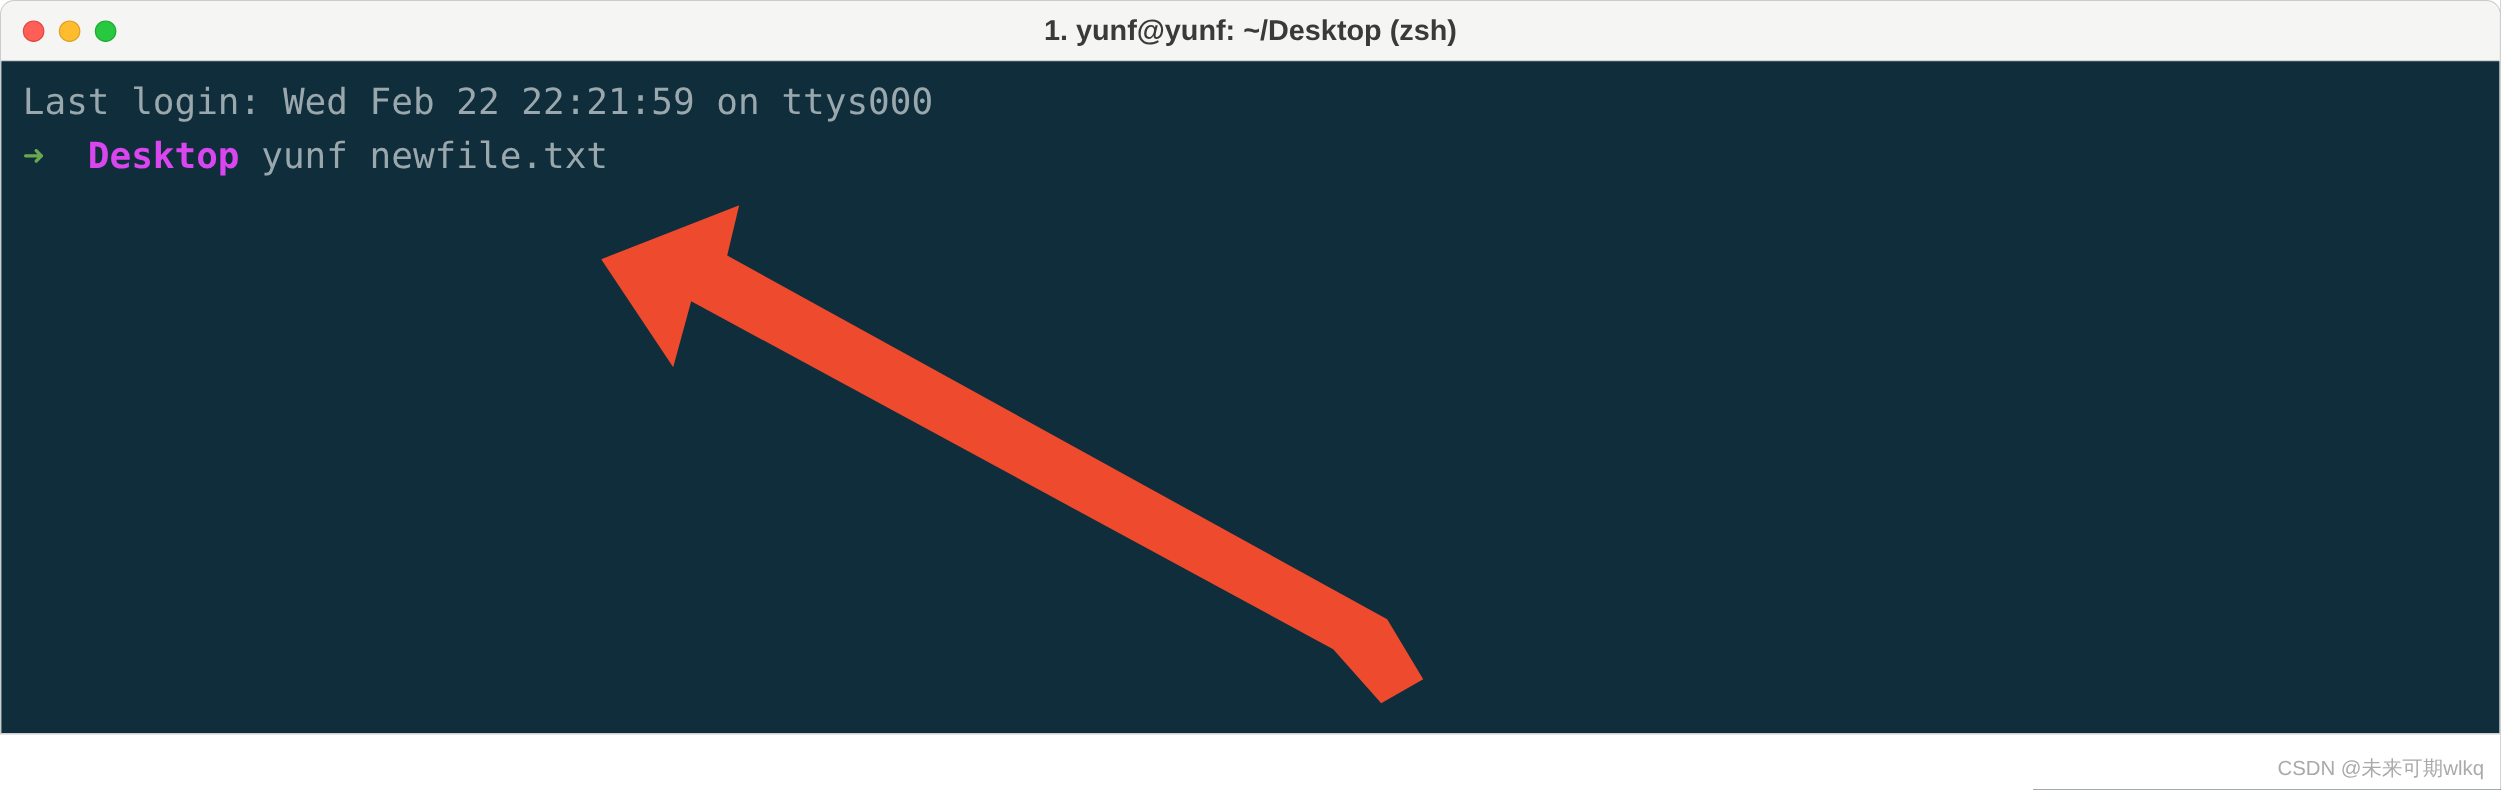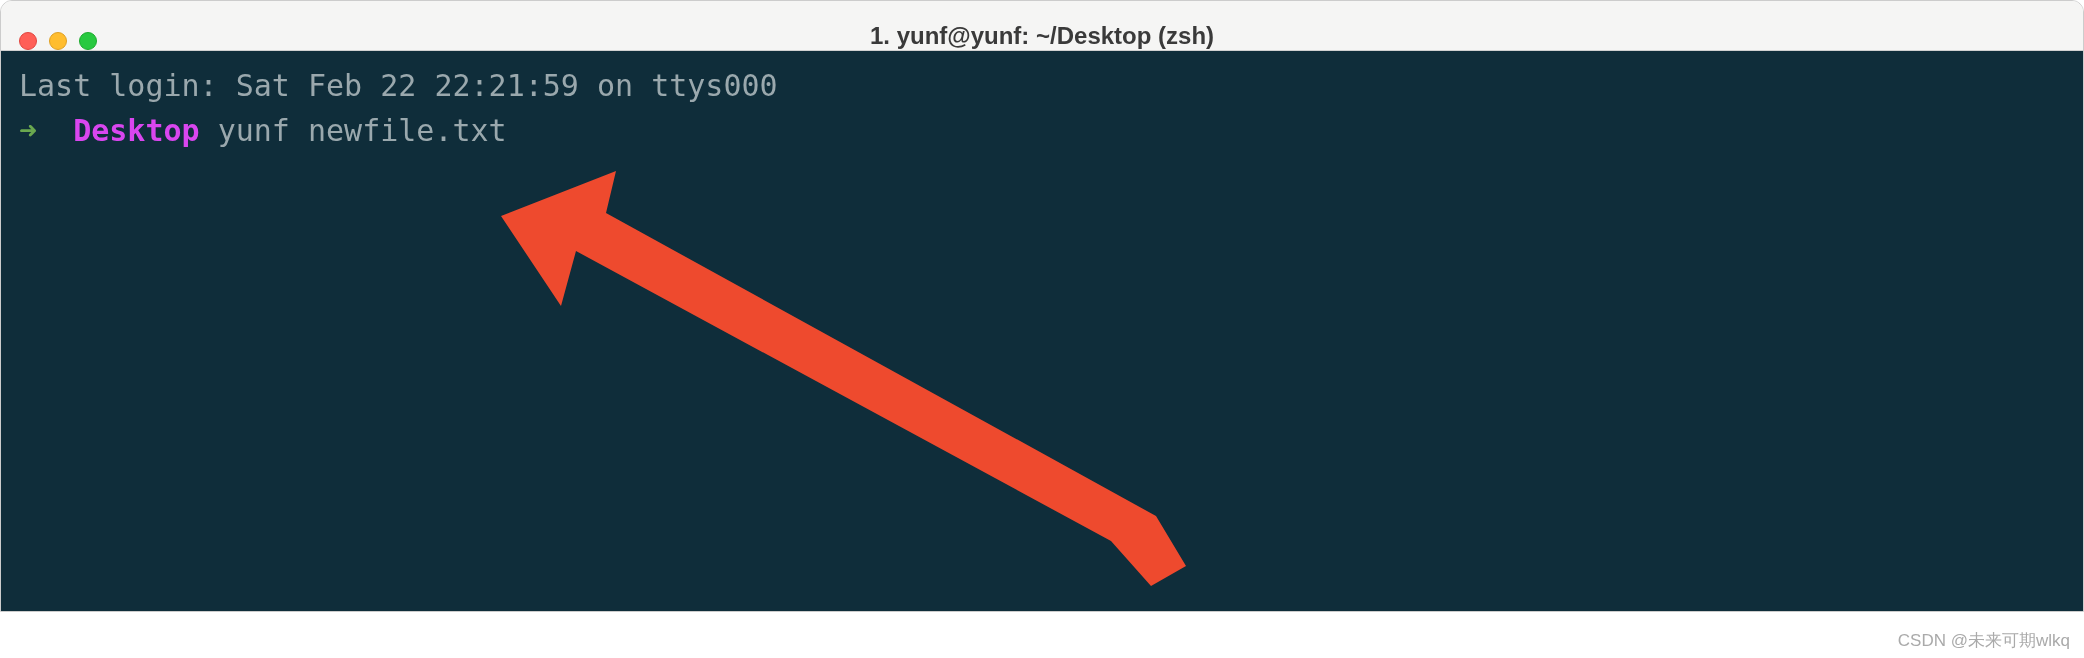--- a/index.html
+++ b/index.html
@@ -17,21 +17,21 @@
     .window {
       width: 100%;
       border-radius: 12px 12px 0 0;
       overflow: hidden;
       border: 1px solid #ccc;
     }
     .titlebar {
       height: 50px;
       background: #f5f5f4;
       display: flex;
-      align-items: flex-end;
+      align-items: center;
       padding: 0 18px;
       position: relative;
       border-bottom: 1px solid #d0d0d0;
     }
     .traffic-lights {
       display: flex;
       gap: 12px;
     }
     .traffic-light {
       width: 18px;
@@ -97,21 +97,21 @@
 <div class="window">
   <div class="titlebar">
     <div class="traffic-lights">
       <div class="traffic-light tl-close"></div>
       <div class="traffic-light tl-min"></div>
       <div class="traffic-light tl-max"></div>
     </div>
     <div class="window-title">1. yunf@yunf: ~/Desktop (zsh)</div>
   </div>
   <div class="terminal-body">
-    <div class="term-line">Last login: Sat Feb 22 22:21:59 on ttys000</div>
+    <div class="term-line">Last login: Wed Feb 22 22:21:59 on ttys000</div>
     <div class="term-line"><span class="green-arrow">➜</span>  <span class="bold-white">Desktop</span> <span>yunf newfile.txt</span></div>
 
     <svg class="annotation-arrow" width="700" height="420" viewBox="0 0 700 420">
       <polygon points="0,45 115,0 105,42 655,345 685,395 650,415 610,370 75,80 60,135" fill="#ee4a2e"></polygon>
     </svg>
   </div>
 </div>
 
 <div class="watermark">CSDN @未来可期wlkq</div>
 

